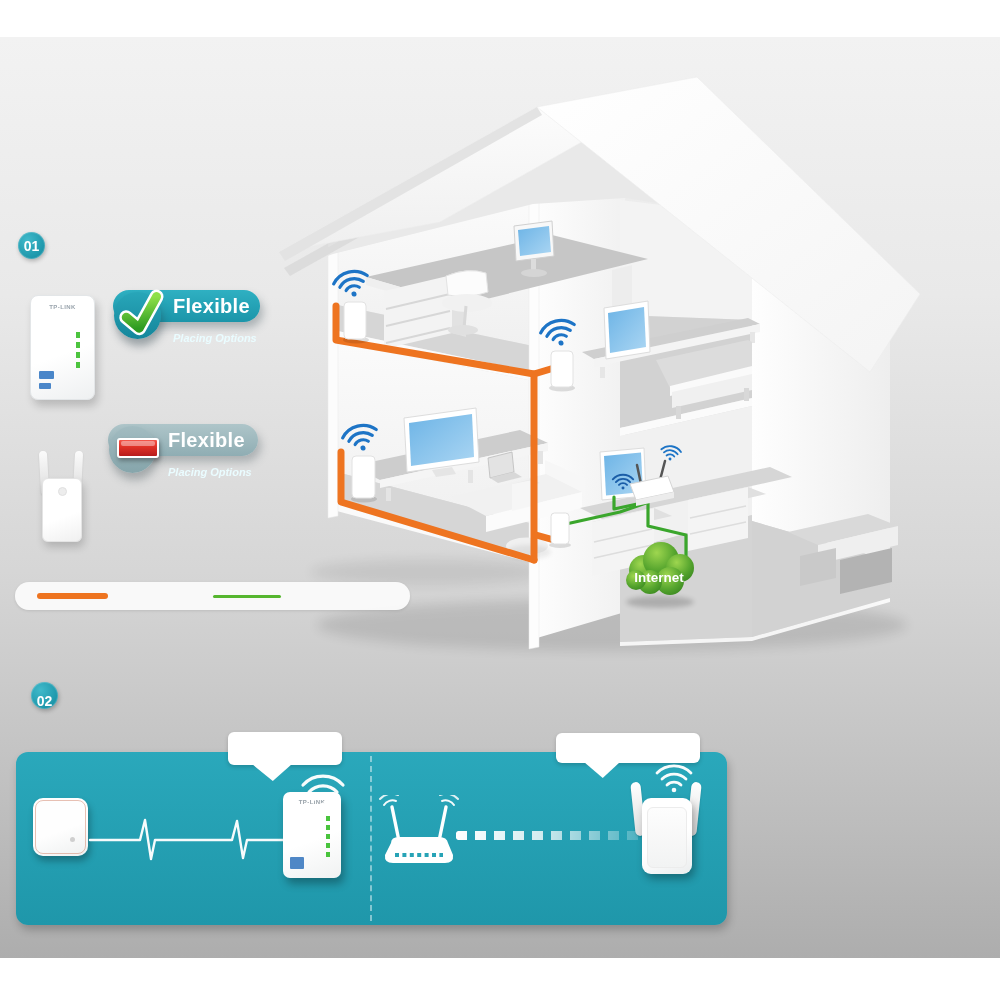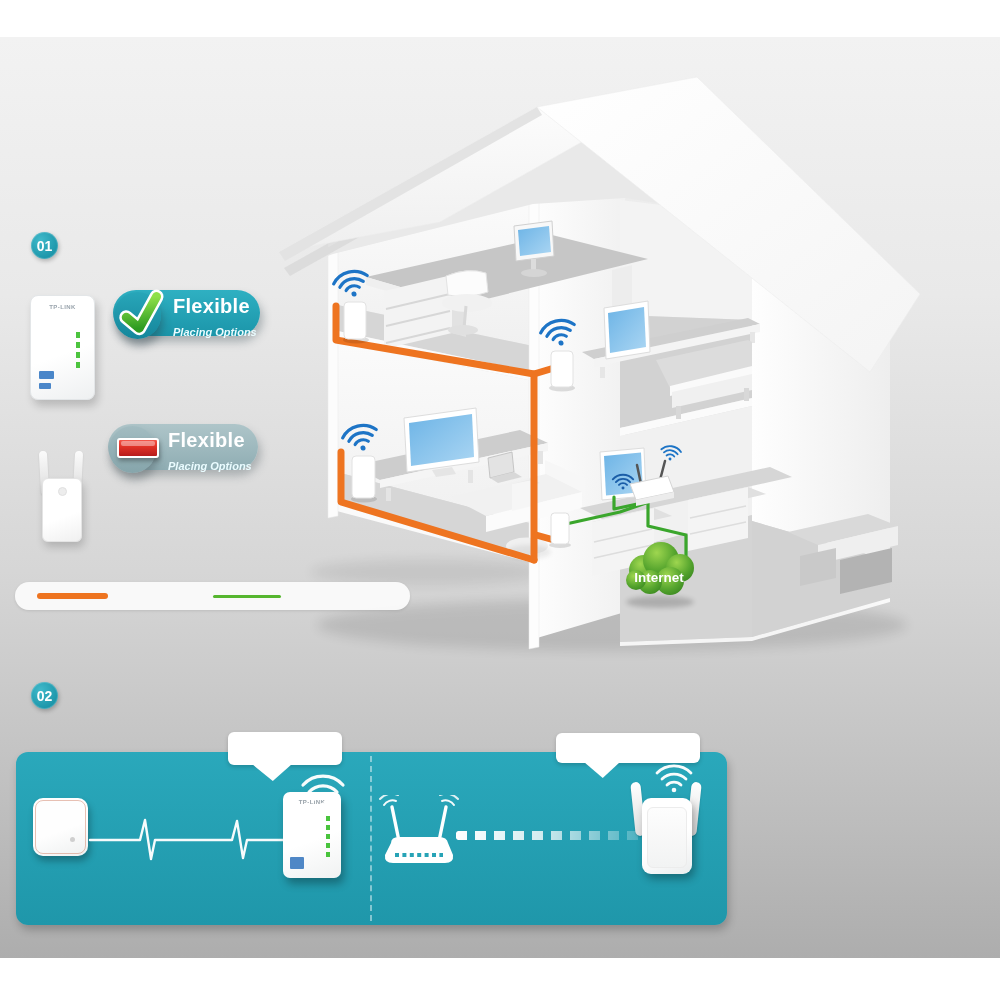--- a/index.html
+++ b/index.html
@@ -33,25 +33,25 @@
     background:linear-gradient(180deg,#fbfbfb,#dcdcdc);box-shadow:0 1px 2px rgba(0,0,0,.12);}
   .dev2 .ant.l{left:8px;transform:rotate(-3deg);}
   .dev2 .ant.r{right:8px;transform:rotate(3deg);}
   .dev2 .body{position:absolute;left:10px;top:33px;width:38px;height:62px;border-radius:6px;
     background:linear-gradient(160deg,#ffffff 60%,#f0f0f0);border:1px solid #e4e4e4;
     box-shadow:2px 5px 8px rgba(0,0,0,.18);}
   .dev2 .wps{position:absolute;left:50%;top:8px;width:7px;height:7px;margin-left:-4px;border-radius:50%;
     background:#ededed;border:1px solid #e0e0e0;}
 
   
-  .pill{position:absolute;height:46px;border-radius:23px;color:#fff;}
+  .pill{position:absolute;height:32px;border-radius:23px;color:#fff;}
   .pill .bulge{position:absolute;left:1px;top:2px;width:47px;height:47px;border-radius:50%;}
   .pill .txt{position:absolute;left:60px;top:6px;line-height:1.05;}
   .pill .t1{font-size:20px;font-weight:bold;letter-spacing:.3px;}
-  .pill .t2{font-size:11px;font-weight:bold;font-style:italic;margin-top:10px;color:#eafcff;}
+  .pill .t2{font-size:11px;font-weight:bold;font-style:italic;margin-top:16px;color:#eafcff;}
   .pill-flex{left:113px;top:290px;width:147px;
     background:linear-gradient(180deg,#2fb0c2,#1b95a9);box-shadow:3px 6px 9px rgba(60,80,88,.35);}
   .pill-flex .bulge{background:linear-gradient(180deg,#28a6b9,#15869b);box-shadow:2px 7px 9px rgba(40,60,70,.4);}
   .check-svg{position:absolute;left:2px;top:-3px;transform:rotate(-5deg);}
   .pill-ltd{left:108px;top:424px;width:150px;
     background:linear-gradient(180deg,#aec5c9,#8fadb3);box-shadow:3px 6px 9px rgba(80,95,100,.35);}
   .pill-ltd .bulge{background:linear-gradient(180deg,#a2bcc1,#86a5ab);box-shadow:2px 7px 9px rgba(60,75,80,.35);}
   .red-ico{position:absolute;left:9px;top:14px;width:38px;height:16px;border-radius:3px;border:2px solid #fff;
     background:linear-gradient(180deg,#f4564a 0%,#e03227 42%,#b71c1c 100%);
     box-shadow:1px 3px 4px rgba(0,0,0,.3);}
@@ -344,21 +344,21 @@
 
     <path d="M284,272 L547,125 L752,218 L625,198 L533,204 L333,254 Z" fill="#e9e9e9"></path>
     <path d="M284,268 L545,122 L550,130 L290,276 Z" fill="#d6d6d6" opacity=".7"></path>
     <g>
       <path d="M279,252 L537,107 L697,77 L440,222 Z" fill="url(#gRoofL)" stroke="#ececec" stroke-width=".6"></path>
       <path d="M279,252 L537,107 L542,115 L285,261 Z" fill="#e3e3e3"></path>
       <path d="M537,107 L697,77 L920,294 L870,372 Z" fill="url(#gRoofR)" stroke="#ececec" stroke-width=".6"></path>
     </g>
   </svg>
 
-  <div class="badge-num" style="left:31px;top:232px;">
+  <div class="badge-num" style="left:18px;top:232px;">
     <span>01</span>
   </div>
 
   <div class="dev1">
     <div class="brand">TP-LINK</div>
     <div class="led"></div>
     <div class="lbl1"></div>
     <div class="lbl2"></div>
   </div>
 
@@ -389,21 +389,21 @@
     <div class="body">
         <div class="wps"></div>
       </div>
   </div>
 
   <div class="legend">
     <div class="ln-o"></div>
     <div class="ln-g"></div>
   </div>
 
-  <div class="badge-num" style="left:31px;top:682px;">
+  <div class="badge-num" style="left:31px;top:682px;align-items:flex-end;">
     <span>02</span>
   </div>
 
   <div class="banner">
     <div class="divider"></div>
 
     <div class="bubble bubble1">
         <div class="tail"></div>
       </div>
     <div class="bubble bubble2">

